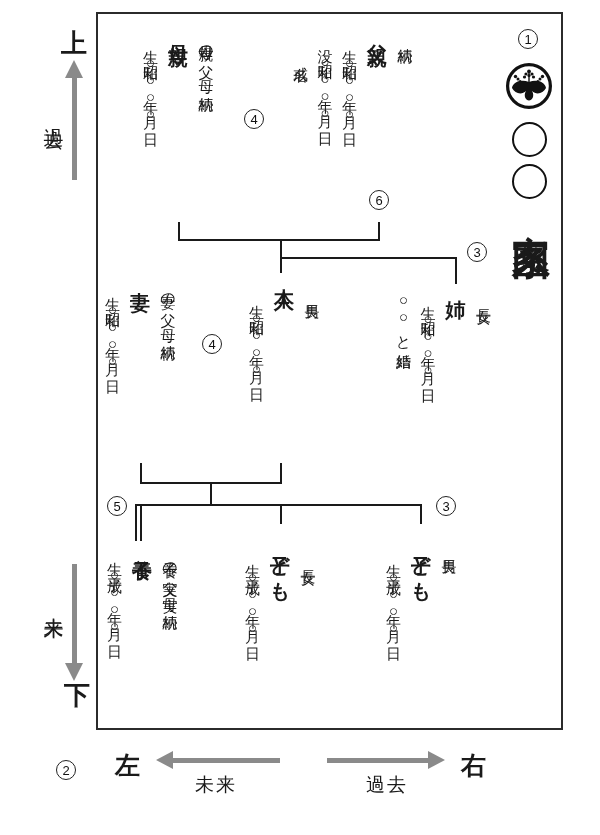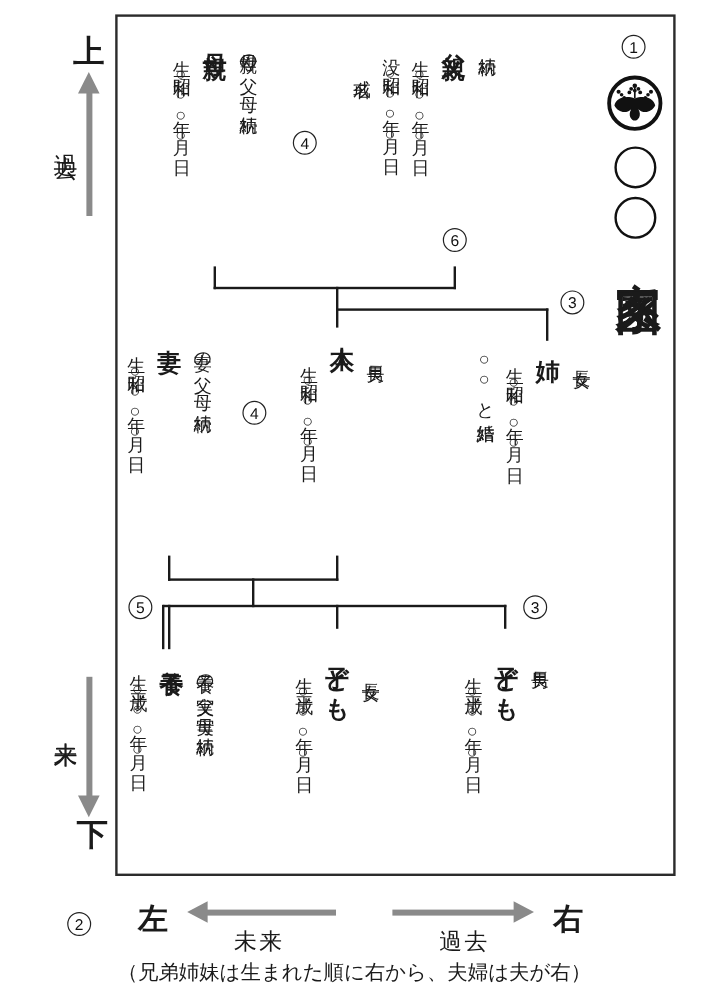--- a/index.html
+++ b/index.html
@@ -161,15 +161,14 @@
   <div class="t25" style="left:115px;top:749px">左</div>
   <div class="tri left" style="left:156px;top:751px"></div>
   <div class="shaft-h" style="left:171px;top:758px;width:109px"></div>
   <div class="hlabel" style="left:195px;top:772px">未来</div>
 
   <div class="shaft-h" style="left:327px;top:758px;width:102px"></div>
   <div class="tri right" style="left:428px;top:751px"></div>
   <div class="hlabel" style="left:366px;top:772px">過去</div>
   <div class="t25" style="left:461px;top:749px">右</div>
 
-  <div class="caption" style="left:98px;top:799px">（兄弟姉妹は生まれた順に右から、夫婦は夫が右）</div>
 
 </div>
 
 </body></html>

